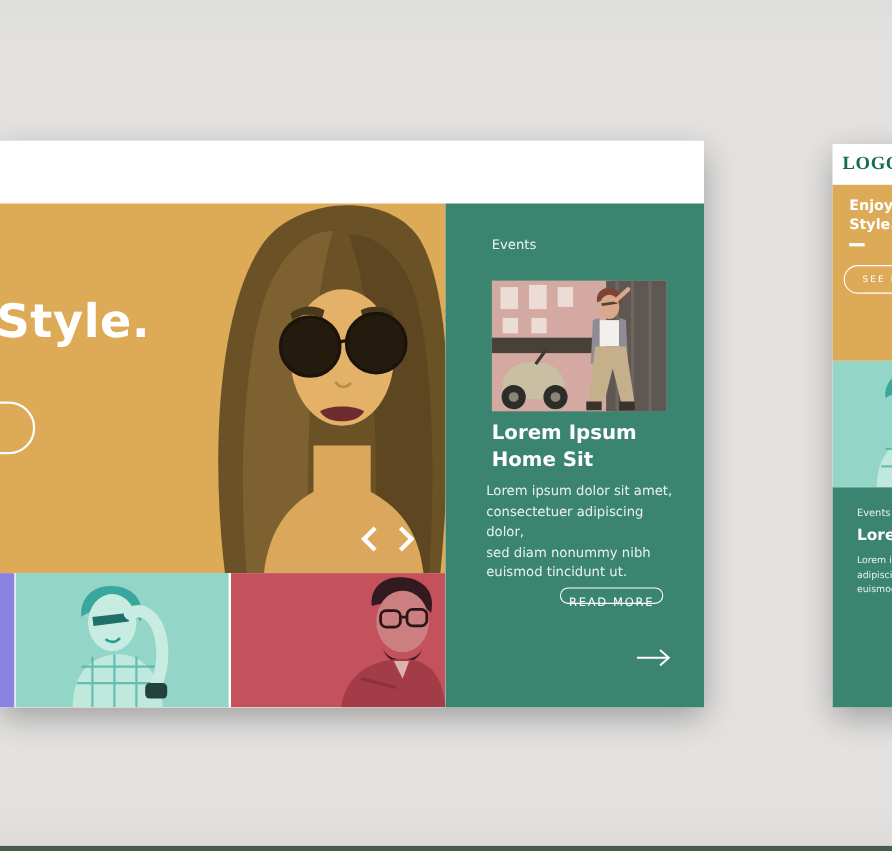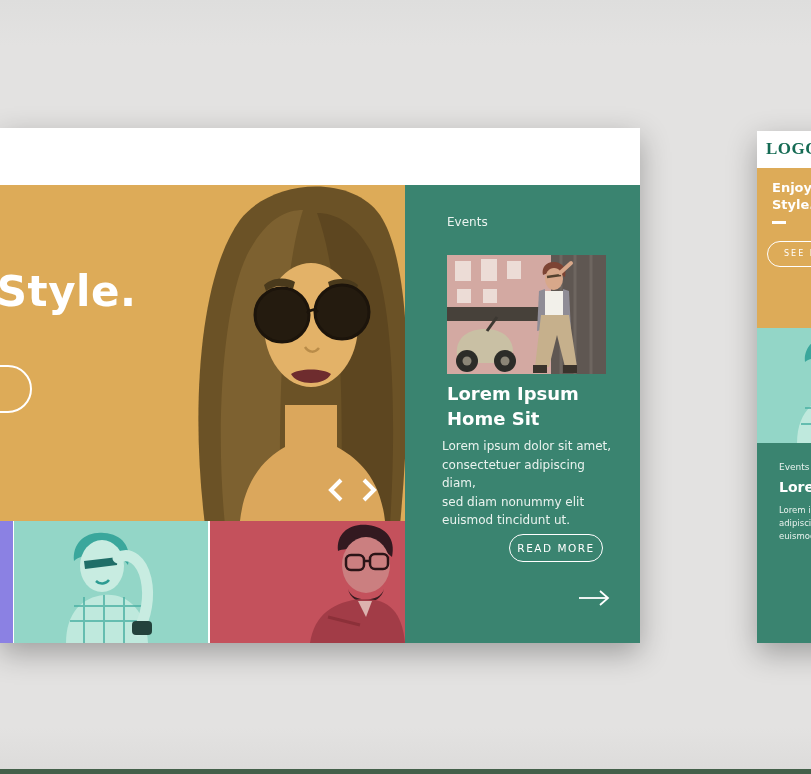--- a/index.html
+++ b/index.html
@@ -25,21 +25,21 @@
   #chev-prev{left:326px;} #chev-next{left:359px;}
   #d-row{position:absolute;left:0;top:393px;width:405px;height:122px;background:#fff;}
   #thumb-purple{position:absolute;left:0;top:0;width:13px;height:122px;background:#8b81e3;}
   #thumb-teal{position:absolute;left:14px;top:0;width:194px;height:122px;}
   #thumb-red{position:absolute;left:210px;top:0;width:195px;height:122px;}
   #d-sidebar{position:absolute;left:405px;top:57px;width:235px;height:458px;background:#3a8470;color:#fff;}
   #d-events-label{position:absolute;left:42px;top:30px;font-size:12px;color:#eaf3ef;}
   #d-event-img{position:absolute;left:42px;top:70px;width:159px;height:119px;}
   #d-event-heading{position:absolute;left:42px;top:196px;font-size:18px;font-weight:bold;line-height:1.4;}
   #d-event-body{position:absolute;left:37px;top:252px;width:170px;font-size:12px;line-height:1.55;color:#e9f2ee;}
-  #d-readmore{position:absolute;left:104px;top:349px;width:94px;height:28px;border:1.5px solid #fff;
+  #d-readmore{position:absolute;left:104px;top:349px;width:94px;height:15px;border:1.5px solid #fff;
               border-radius:15px;background:transparent;color:#fff;font-size:10.5px;letter-spacing:1.5px;
               text-align:center;line-height:26px;cursor:pointer;box-sizing:border-box;}
   #d-arrow{position:absolute;left:172px;top:404px;width:34px;height:18px;cursor:pointer;}
   
   #mobile{position:absolute;left:757px;top:131px;width:180px;height:512px;background:#fff;}
   #m-header{position:absolute;left:0;top:0;width:180px;height:37px;background:#fff;}
   #m-logo{position:absolute;left:9px;top:8px;font-family:"Liberation Serif",serif;font-weight:bold;
           font-size:17px;color:#156b54;letter-spacing:.5px;}
   #m-hero{position:absolute;left:0;top:37px;width:180px;height:160px;background:#ddab58;overflow:hidden;}
   #m-hero-heading{position:absolute;left:15px;top:12px;font-size:13px;font-weight:bold;color:#fff;line-height:1.3;}
@@ -182,22 +182,22 @@
           <rect x="86" y="110" width="14" height="8" fill="#3a332c"></rect>
             <rect x="116" y="110" width="14" height="8" fill="#3a332c"></rect>
         </svg>
       </div>
       <div id="d-event-heading">
         <div>Lorem Ipsum</div>
         <div>Home Sit</div>
       </div>
       <div id="d-event-body">
         <div>Lorem ipsum dolor sit amet,</div>
-        <div>consectetuer adipiscing diam,</div>
-        <div>sed diam nonummy elit</div>
+        <div>consectetuer adipiscing dolor,</div>
+        <div>sed diam nonummy nibh</div>
         <div>euismod tincidunt ut.</div>
       </div>
       <div id="d-readmore">READ MORE</div>
       <span id="d-arrow">
         <svg width="34" height="18" viewBox="0 0 34 18">
           <line x1="2" y1="9" x2="31" y2="9" stroke="#fff" stroke-width="1.8"></line>
           <polyline points="23,2 31,9 23,16" fill="none" stroke="#fff" stroke-width="1.8"></polyline>
         </svg>
       </span>
     </div>

